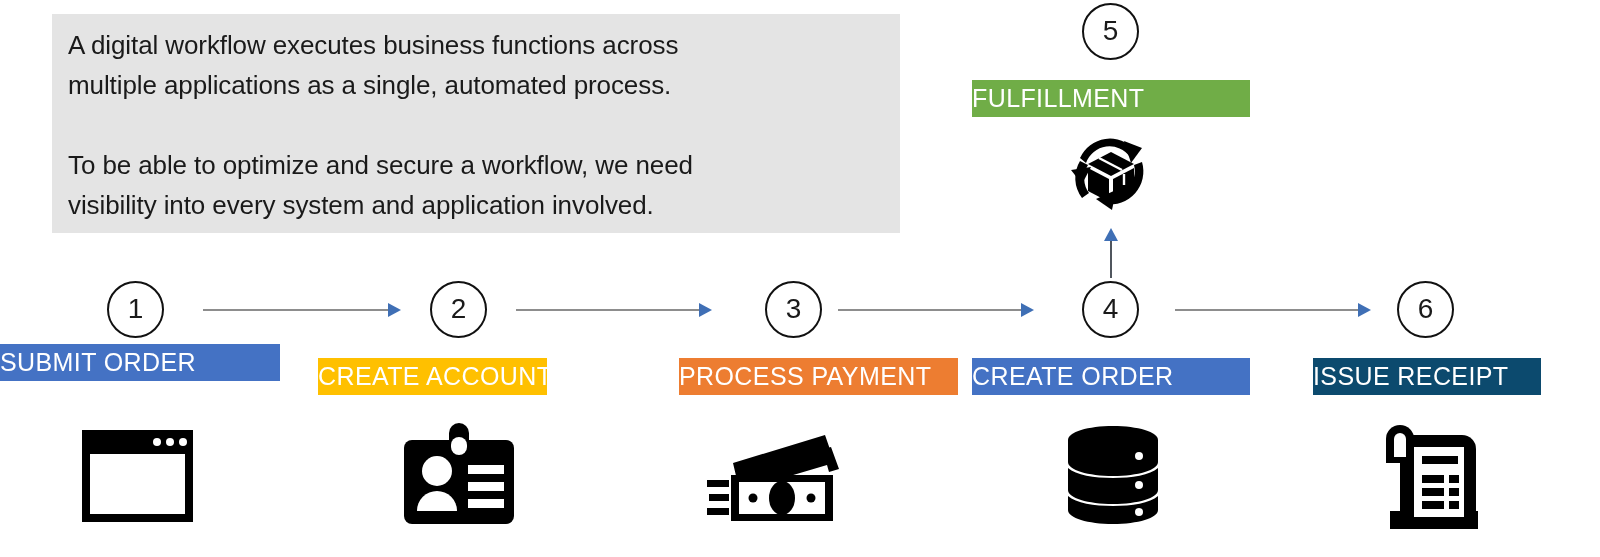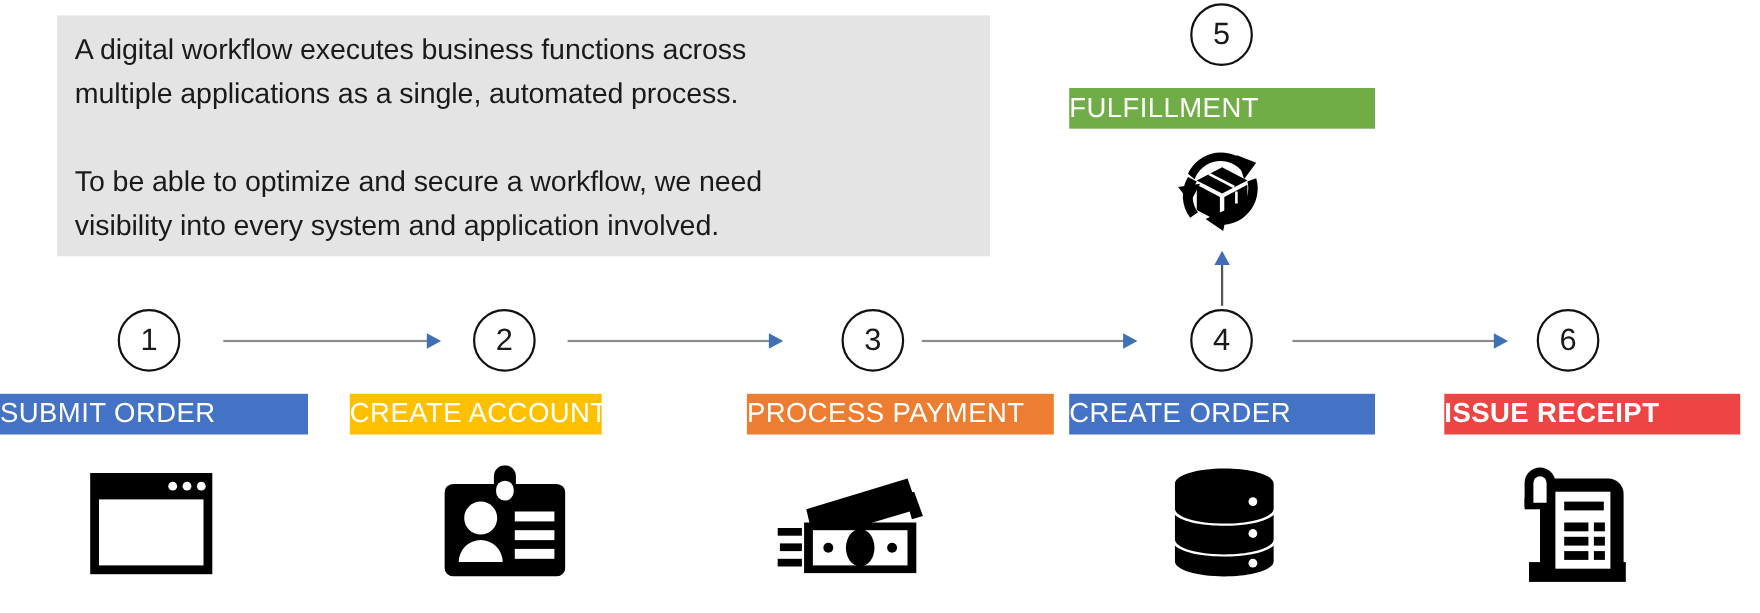--- a/index.html
+++ b/index.html
@@ -203,33 +203,33 @@
   </div>
   <div class="arrow-h" style="left:838px; top:303px; width:196px;">
     <div class="shaft" style="width:184px;"></div>
     <div class="head" style="left:183px;"></div>
   </div>
   <div class="arrow-h" style="left:1175px; top:303px; width:196px;">
     <div class="shaft" style="width:184px;"></div>
     <div class="head" style="left:183px;"></div>
   </div>
 
-  <div class="bar" style="left:0px; top:358px; width:280px; background:#4472c4;">
+  <div class="bar" style="left:0px; top:344px; width:280px; background:#4472c4;">
     <span>SUBMIT ORDER</span>
   </div>
   <div class="bar" style="left:318px; top:358px; width:229px; background:#ffc000;">
     <span>CREATE ACCOUNT</span>
   </div>
   <div class="bar" style="left:654px; top:358px; width:279px; background:#ed7d31;margin-left:25px;">
     <span>PROCESS PAYMENT</span>
   </div>
   <div class="bar" style="left:972px; top:358px; width:278px; background:#4472c4;">
     <span>CREATE ORDER</span>
   </div>
-  <div class="bar" style="left:1313px; top:358px; width:269px; background:#ef4444;font-weight:bold;">
+  <div class="bar" style="left:1313px; top:358px; width:228px; background:#0c4a6e;">
     <span>ISSUE RECEIPT</span>
   </div>
 
   <div class="icon" style="left:80px; top:428px;">
     <svg width="115" height="96" viewBox="0 0 115 96">
       <rect x="2" y="2" width="111" height="92" fill="#000000"></rect>
       <rect x="10" y="26" width="95" height="60" fill="#ffffff"></rect>
       <circle cx="77" cy="14" r="4" fill="#ffffff"></circle>
       <circle cx="90" cy="14" r="4" fill="#ffffff"></circle>
       <circle cx="103" cy="14" r="4" fill="#ffffff"></circle>

